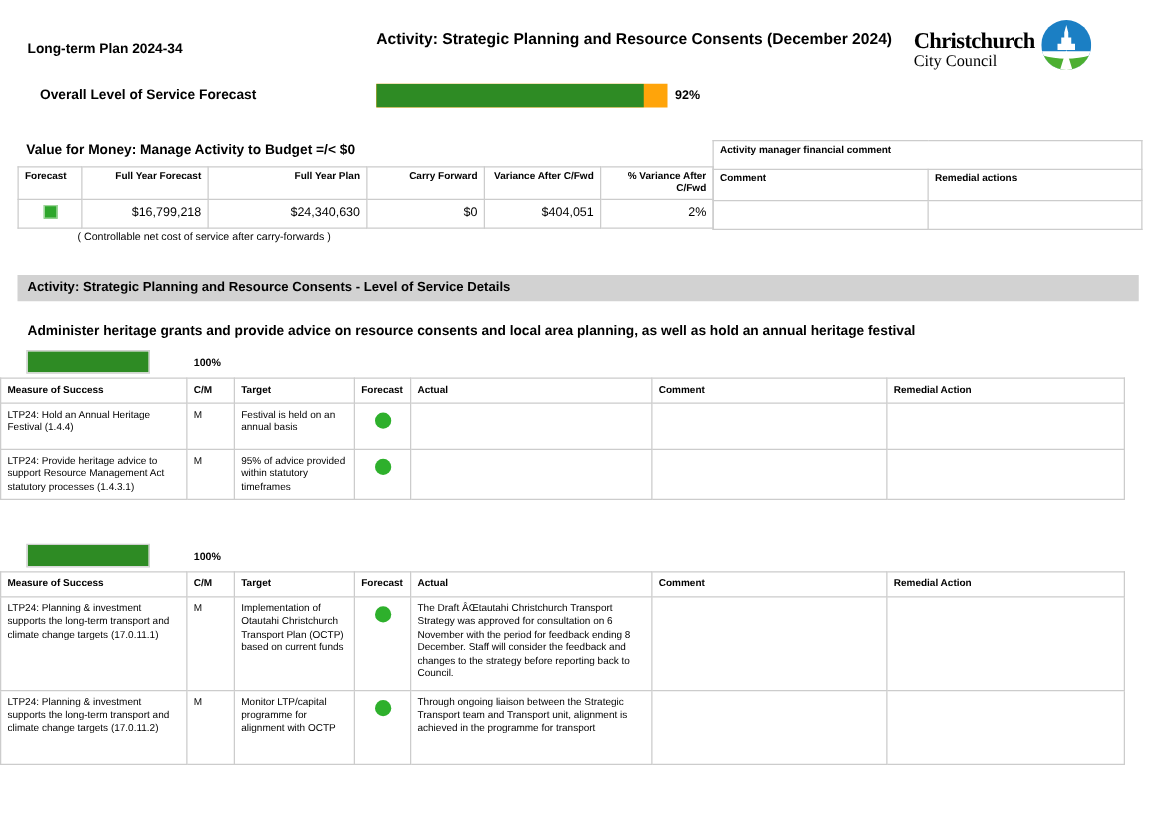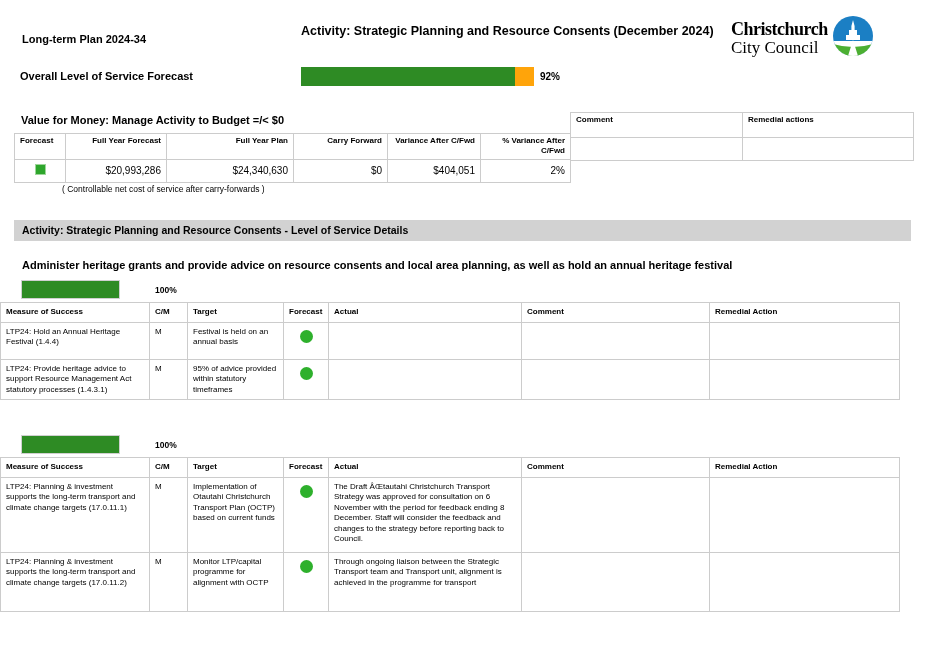--- a/index.html
+++ b/index.html
@@ -6,24 +6,24 @@
   body { margin: 0; background: #fff; font-family: "Liberation Sans", sans-serif; color: #000; }
   .page { position: relative; width: 934px; height: 661px; background: #fff; overflow: hidden; }
   .abs { position: absolute; }
 
   
   .plan-title { left: 22px; top: 33px; font-size: 11px; font-weight: bold; }
   .activity-title { left: 301px; top: 24px; width: 432px; font-size: 12.5px; font-weight: bold; line-height: 1.25; }
   .logo { left: 731px; top: 16px; display: flex; align-items: center; gap: 5px; }
   .logo-text { text-align: left; font-family: "Liberation Serif", serif; line-height: 1; }
   .logo-line1 { font-size: 18px; font-weight: bold; letter-spacing: -0.5px; }
-  .logo-line2 { font-size: 17px; margin-top: 1px; }
-
-  
-  .overall-label { left: 20px; top: 70px; font-size: 11px; font-weight: bold; }
+  .logo-line2 { font-size: 13px; margin-top: 1px; }
+
+  
+  .overall-label { left: 32px; top: 70px; font-size: 11px; font-weight: bold; }
   .overall-bar-wrap { left: 301px; top: 67px; display: flex; align-items: center; gap: 6px; }
   .pbar { height: 19px; background: #ffa40a; position: relative; overflow: hidden; }
   .pbar .fill { height: 100%; background: #2e8b24; }
   .overall-bar-wrap .pbar { width: 233px; }
   .pct-label { font-size: 10px; font-weight: bold; }
   .sec-bar-wrap { display: flex; align-items: center; }
   .sec-bar-wrap .pbar { width: 97px; height: 17px; outline: 1px solid #d0d0d0; }
   .sec-bar-wrap .pct-label { margin-left: 36px; font-size: 8.5px; }
 
   
@@ -117,35 +117,38 @@
           <tr>
         <th class="left">Forecast</th>
         <th>Full Year Forecast</th>
         <th>Full Year Plan</th>
         <th>Carry Forward</th>
         <th>Variance After C/Fwd</th>
         <th>% Variance After C/Fwd</th>
       </tr>
       <tr>
         <td class="cell-center"><span class="status-square"></span></td>
-        <td>$20,993,286</td>
+        <td>$16,799,218</td>
         <td>$24,340,630</td>
         <td>$0</td>
         <td>$404,051</td>
         <td>2%</td>
       </tr>
     </tbody>
       </table>
 
     <table class="mgr-box">
       <colgroup>
           <col style="width:172px">
           <col style="width:171px">
         </colgroup>
       <tbody>
+          <tr>
+            <td colspan="2" class="mgr-title-cell">Activity manager financial comment</td>
+          </tr>
       <tr>
         <th>Comment</th>
         <th>Remedial actions</th>
       </tr>
       <tr>
         <td></td>
         <td></td>
       </tr>
     </tbody>
       </table>

